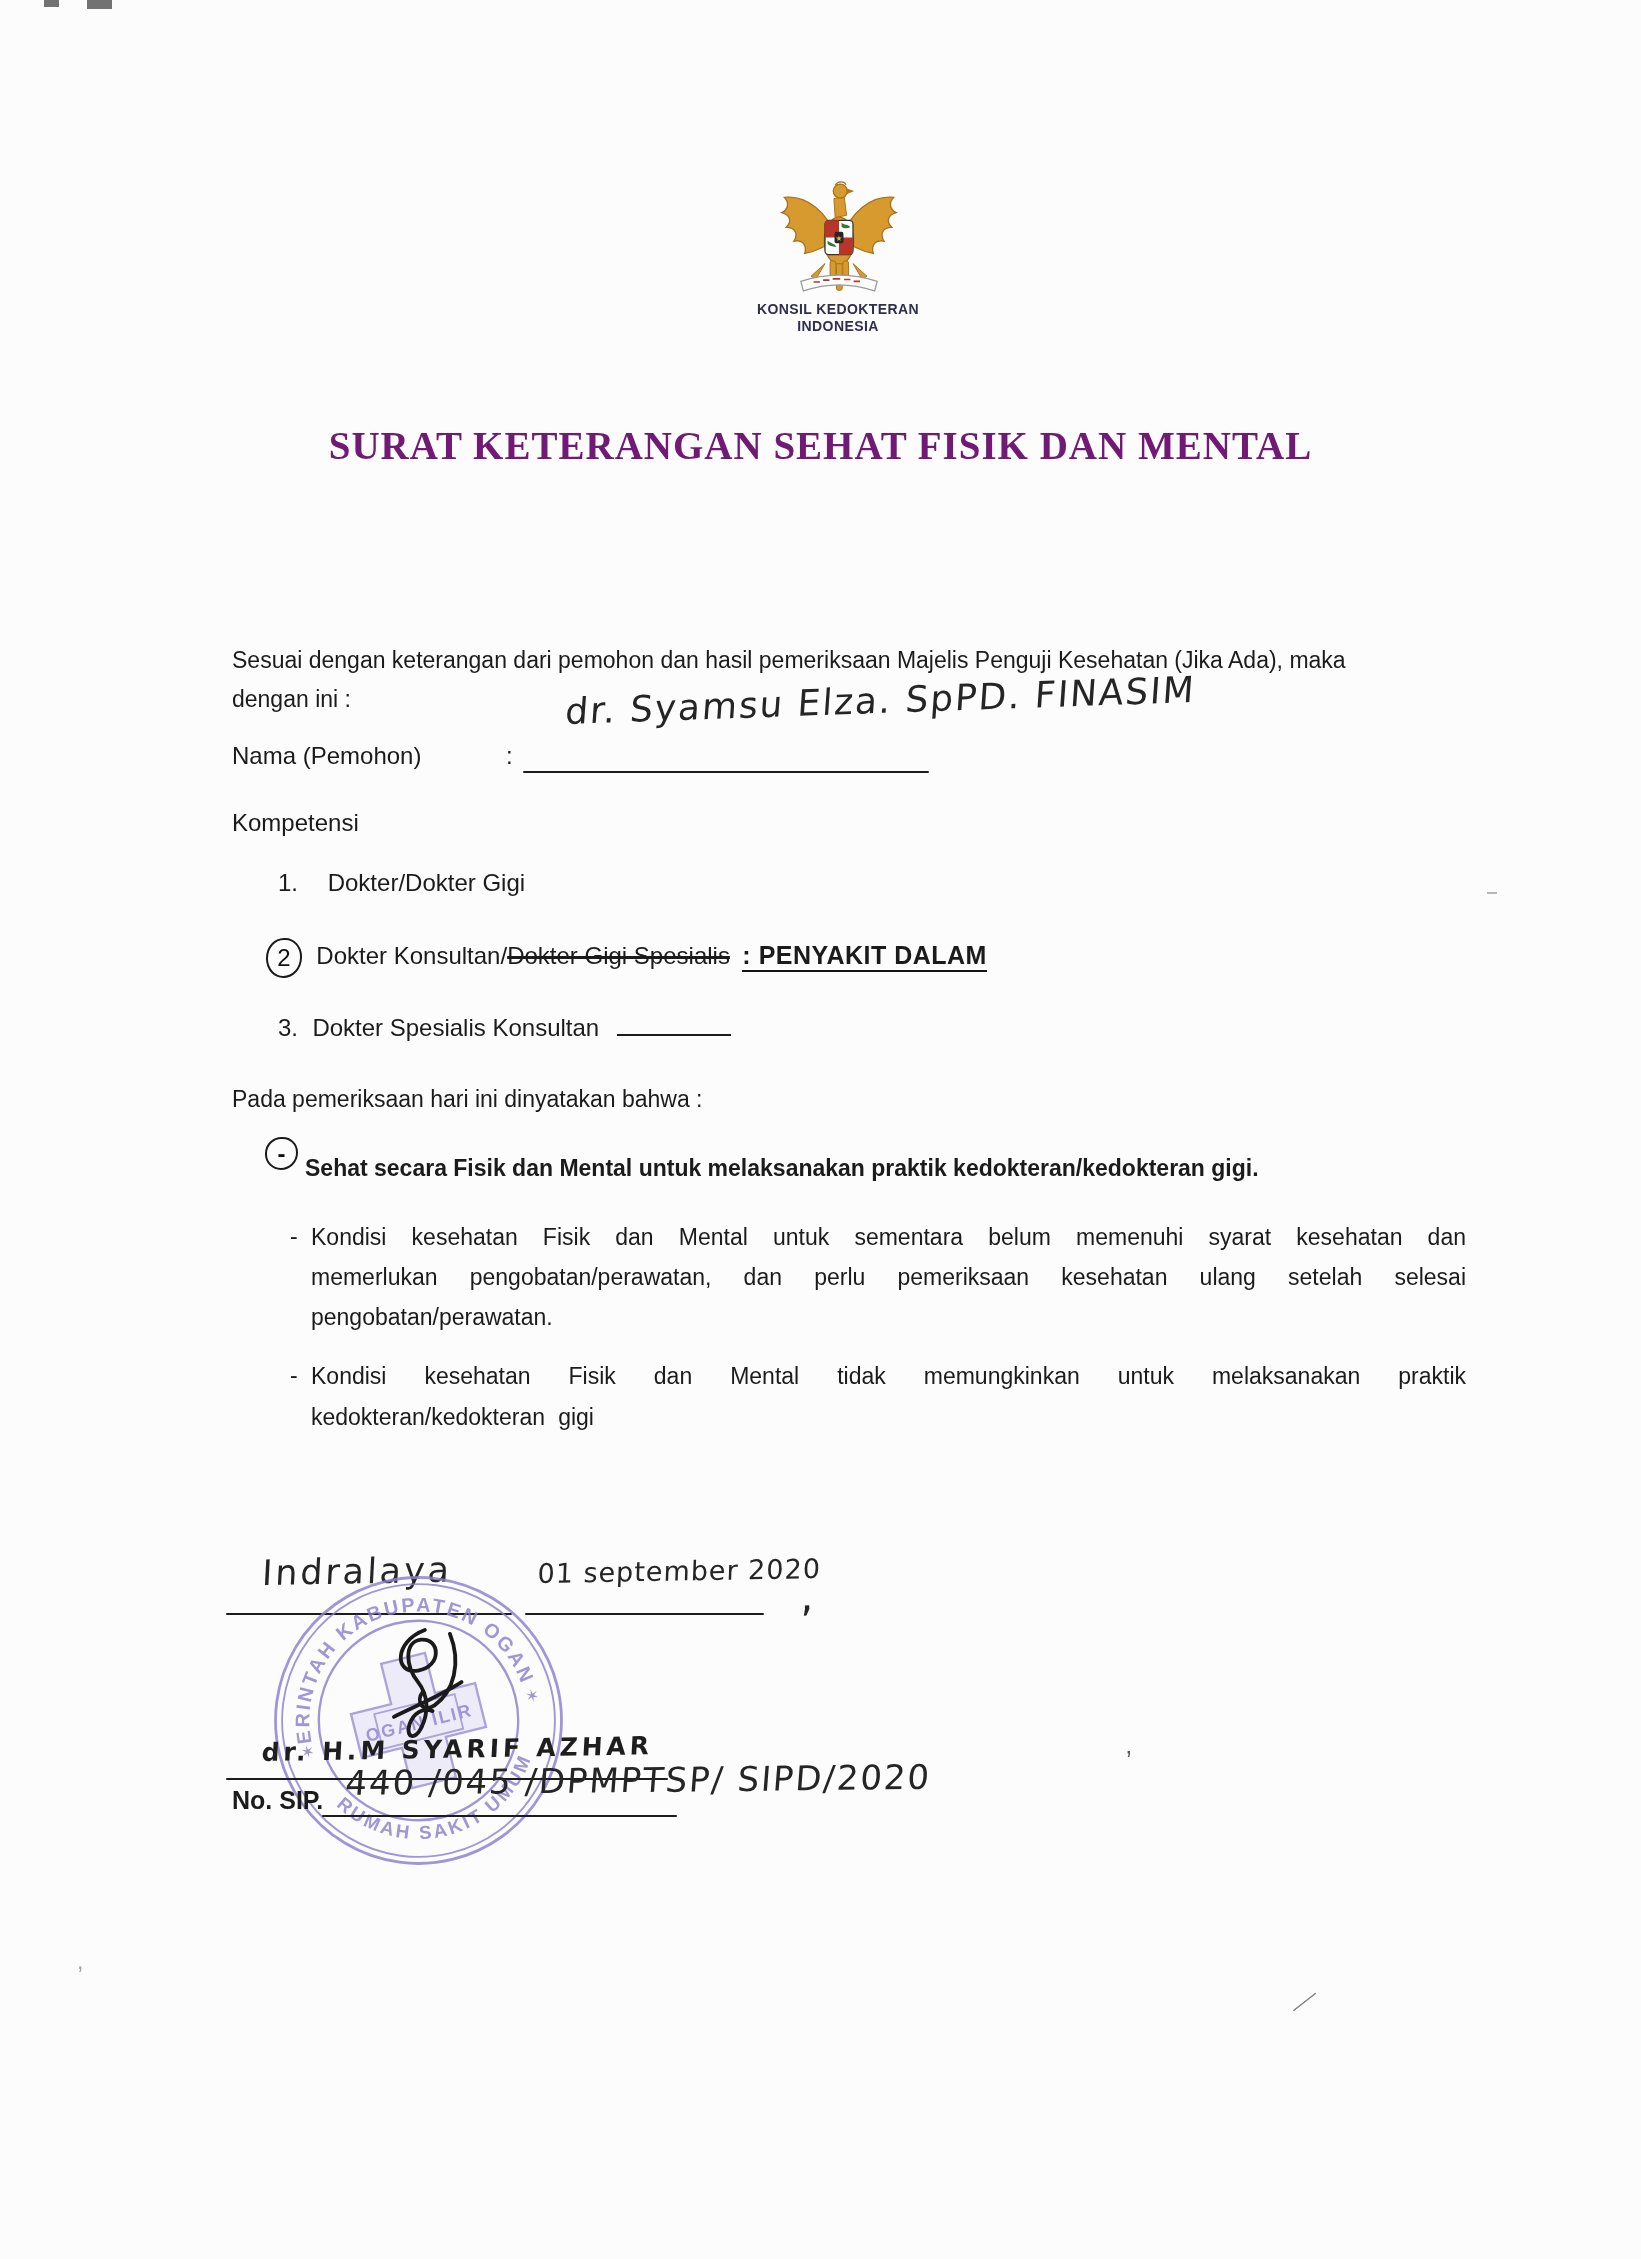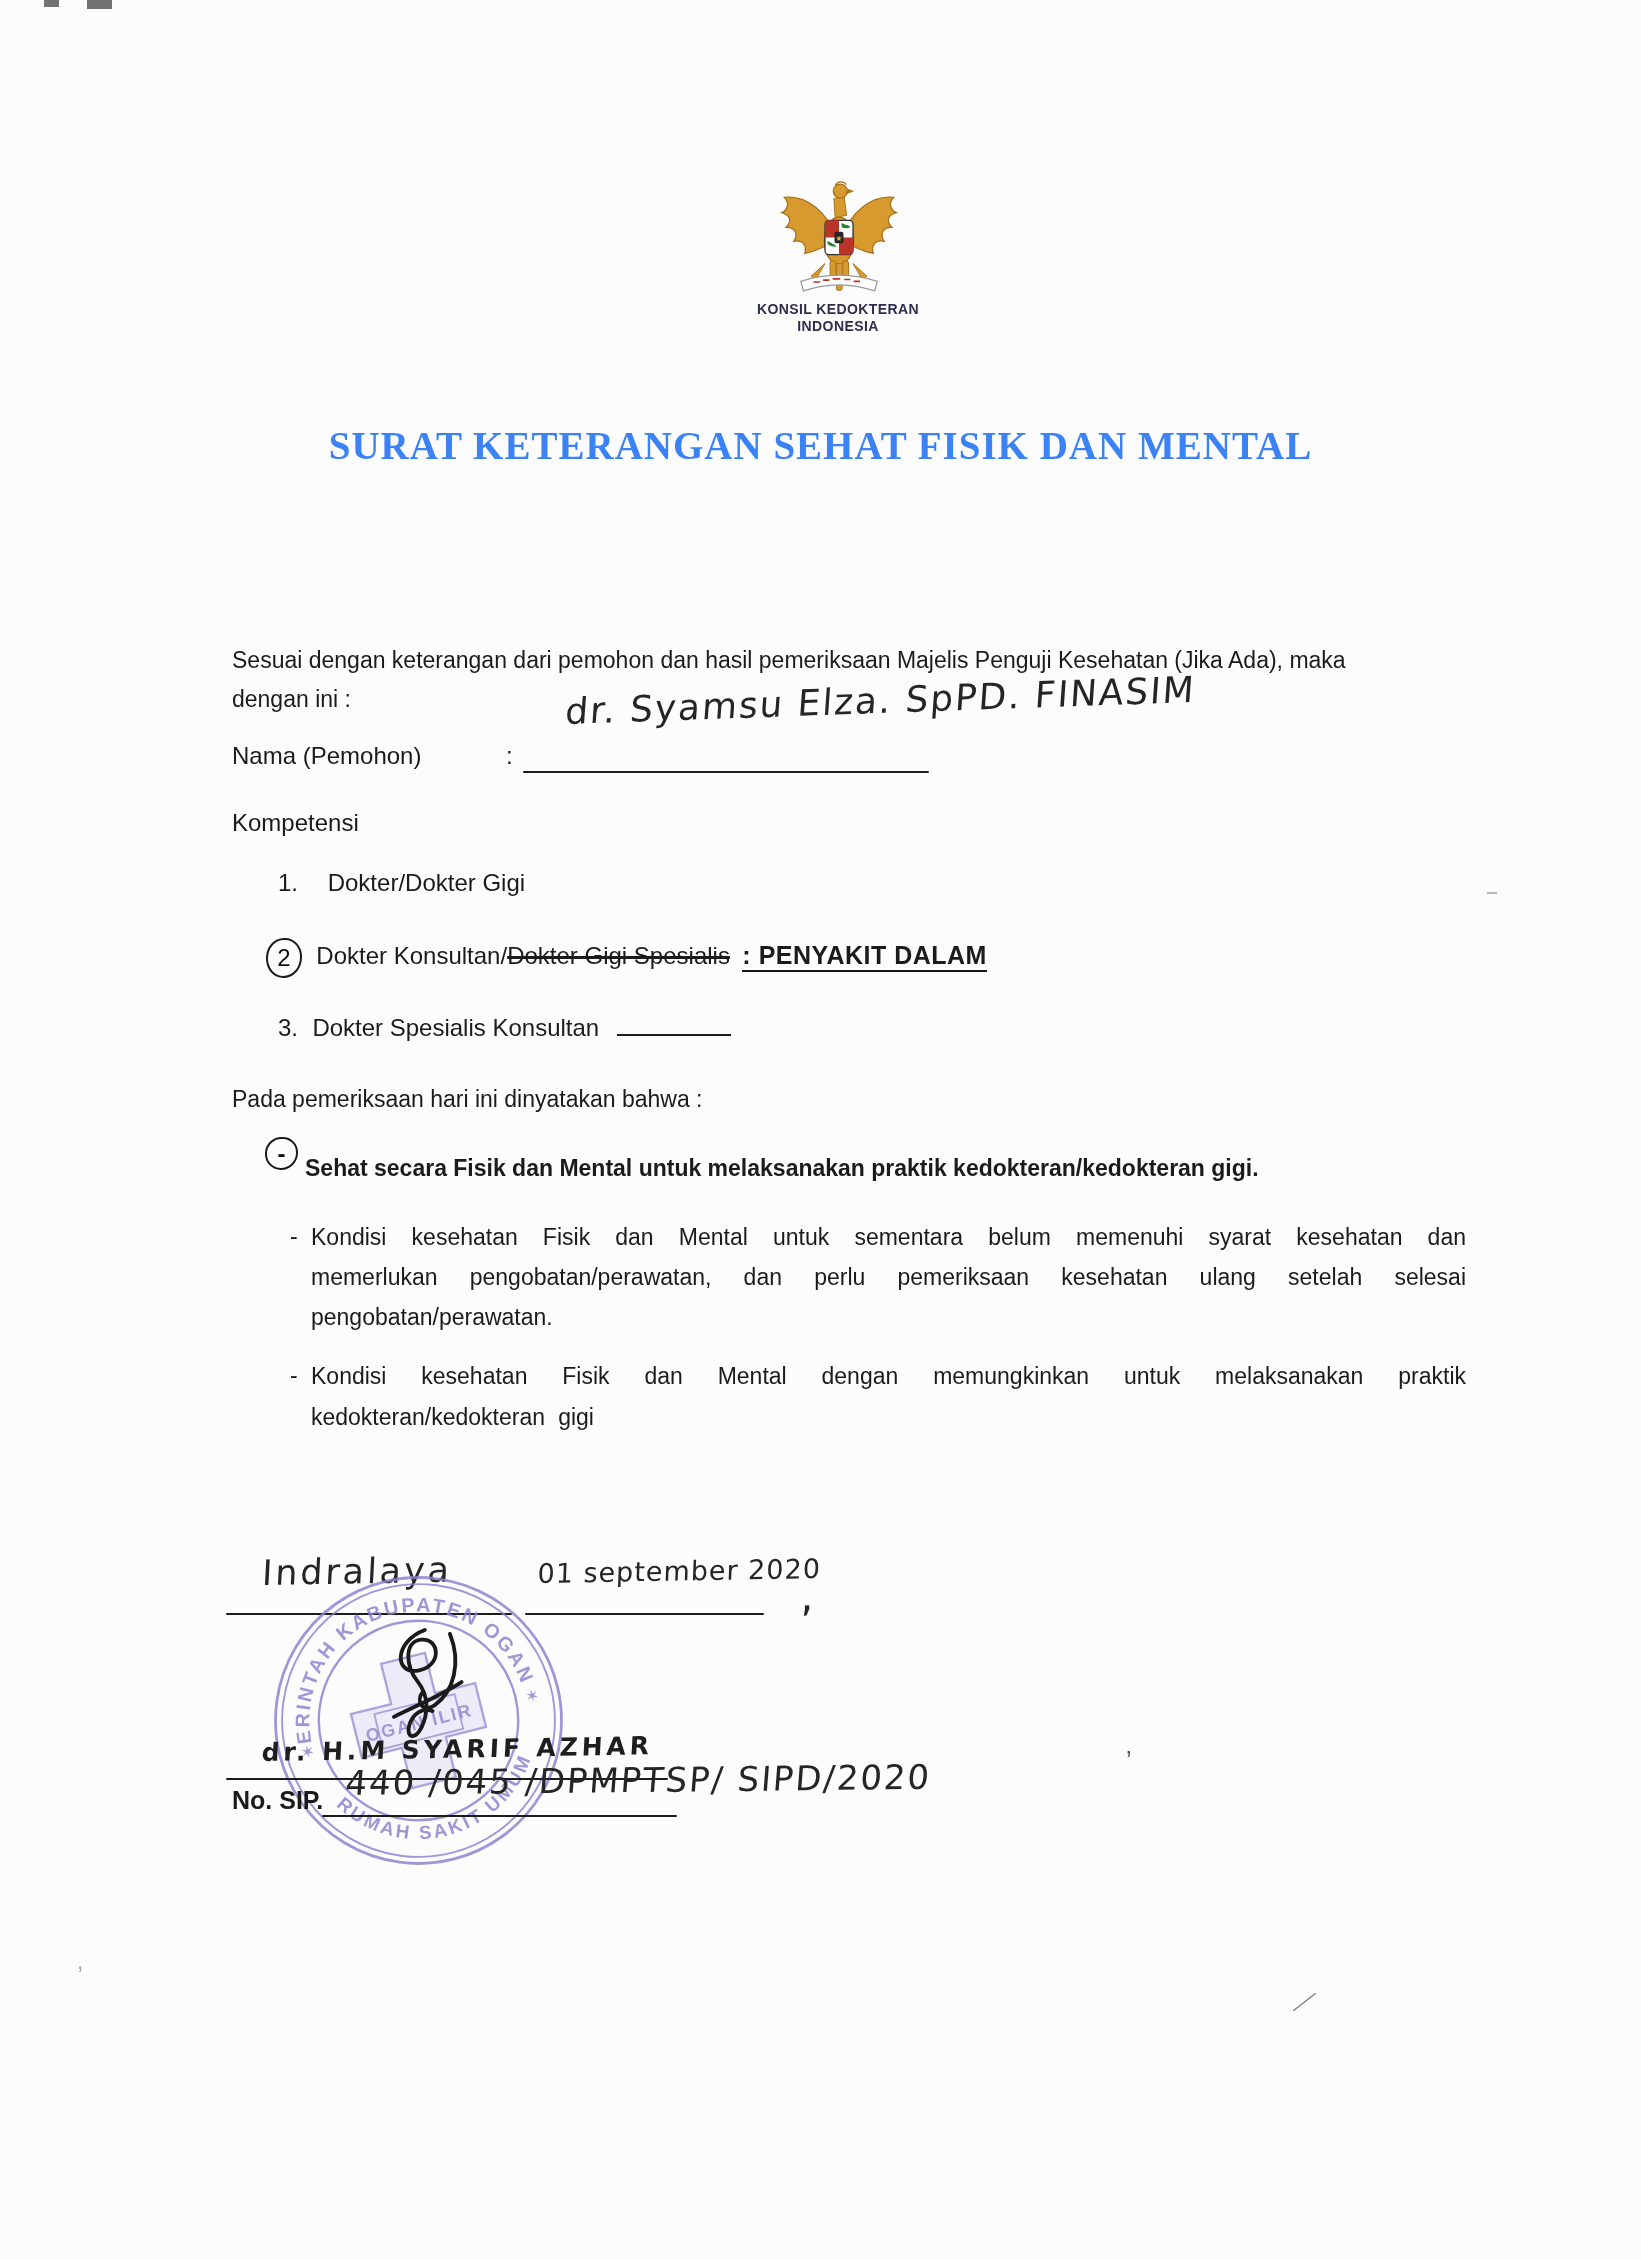--- a/index.html
+++ b/index.html
@@ -7,21 +7,21 @@
     position:relative;width:1641px;height:2259px;margin:0 auto;
     background:#fcfcfc;color:#1b1b1b;overflow:hidden;
     font-family:"Liberation Sans", sans-serif;
   }
   .abs{position:absolute;}
   
   .org-name{left:693px;top:301px;width:290px;text-align:center;
     font-size:14px;font-weight:bold;color:#2e2e50;line-height:17.4px;letter-spacing:0.4px;}
   
   .title1{left:0;top:423px;width:1641px;text-align:center;
-    font-family:"Liberation Serif", serif;font-weight:bold;font-size:39px;letter-spacing:1px;color:#3b82f6;}
+    font-family:"Liberation Serif", serif;font-weight:bold;font-size:39px;letter-spacing:1px;color:#701a75;}
   .title2{left:0;top:473px;width:1641px;text-align:center;
     font-family:"Liberation Serif", serif;font-weight:bold;font-size:36px;letter-spacing:1px;color:#111;}
   
   .body-text{font-size:23px;line-height:39px;color:#1b1b1b;margin-top:8px;}
   .label{font-size:24px;color:#1b1b1b;}
   .ink-line{height:0;border-top:2.9px solid #1c1c1c;border-radius:1.9px;}
   .row-text{font-size:24px;}
   .struck{text-decoration:line-through;text-decoration-thickness:2.9px;}
   .filled{font-weight:bold;border-bottom:2.9px solid #151515;padding-bottom:1px;letter-spacing:0.5px;}
   .blank-line{display:inline-block;width:114px;border-bottom:2.9px solid #1c1c1c;height:19.3px;margin-left:11.6px;}
@@ -132,21 +132,21 @@
 
   <span class="abs circle-mark" style="left:265px;top:1137px;width:33px;height:33px;">
     <span style="font-weight:bold;">-</span>
   </span>
   <div class="abs body-text bold" style="left:305px;top:1141px;white-space:nowrap;">Sehat secara Fisik dan Mental untuk melaksanakan praktik kedokteran/kedokteran gigi.</div>
 
   <div class="abs body-text" style="left:290px;top:1209px;">-</div>
   <div class="abs body-text justified" style="left:311px;top:1209px;width:1155px;line-height:40px;">Kondisi kesehatan Fisik dan Mental untuk sementara belum memenuhi syarat kesehatan dan memerlukan pengobatan/perawatan, dan perlu pemeriksaan kesehatan ulang setelah selesai pengobatan/perawatan.</div>
 
   <div class="abs body-text" style="left:290px;top:1348px;">-</div>
-  <div class="abs body-text justified" style="left:311px;top:1348px;width:1155px;line-height:41px;">Kondisi kesehatan Fisik dan Mental dengan memungkinkan untuk melaksanakan praktik kedokteran/kedokteran gigi</div>
+  <div class="abs body-text justified" style="left:311px;top:1348px;width:1155px;line-height:41px;">Kondisi kesehatan Fisik dan Mental tidak memungkinkan untuk melaksanakan praktik kedokteran/kedokteran gigi</div>
 
   <div class="abs hw hw-place" style="left:261px;top:1553px;">Indralaya</div>
   <div class="abs ink-line" style="left:226px;top:1613px;width:286px;"></div>
   <div class="abs hw hw-comma" style="left:801px;top:1572px;">,</div>
   <div class="abs hw hw-date" style="left:537px;top:1558px;">01 september 2020</div>
   <div class="abs ink-line" style="left:525px;top:1613px;width:239px;"></div>
 
   <svg class="abs stamp-wrap" viewBox="0 0 320 320" xmlns="http://www.w3.org/2000/svg" xmlns:xlink="http://www.w3.org/1999/xlink">
     <g fill="none" stroke="#8d80cf">
       <circle cx="160" cy="160" r="152" stroke-width="3"></circle>

